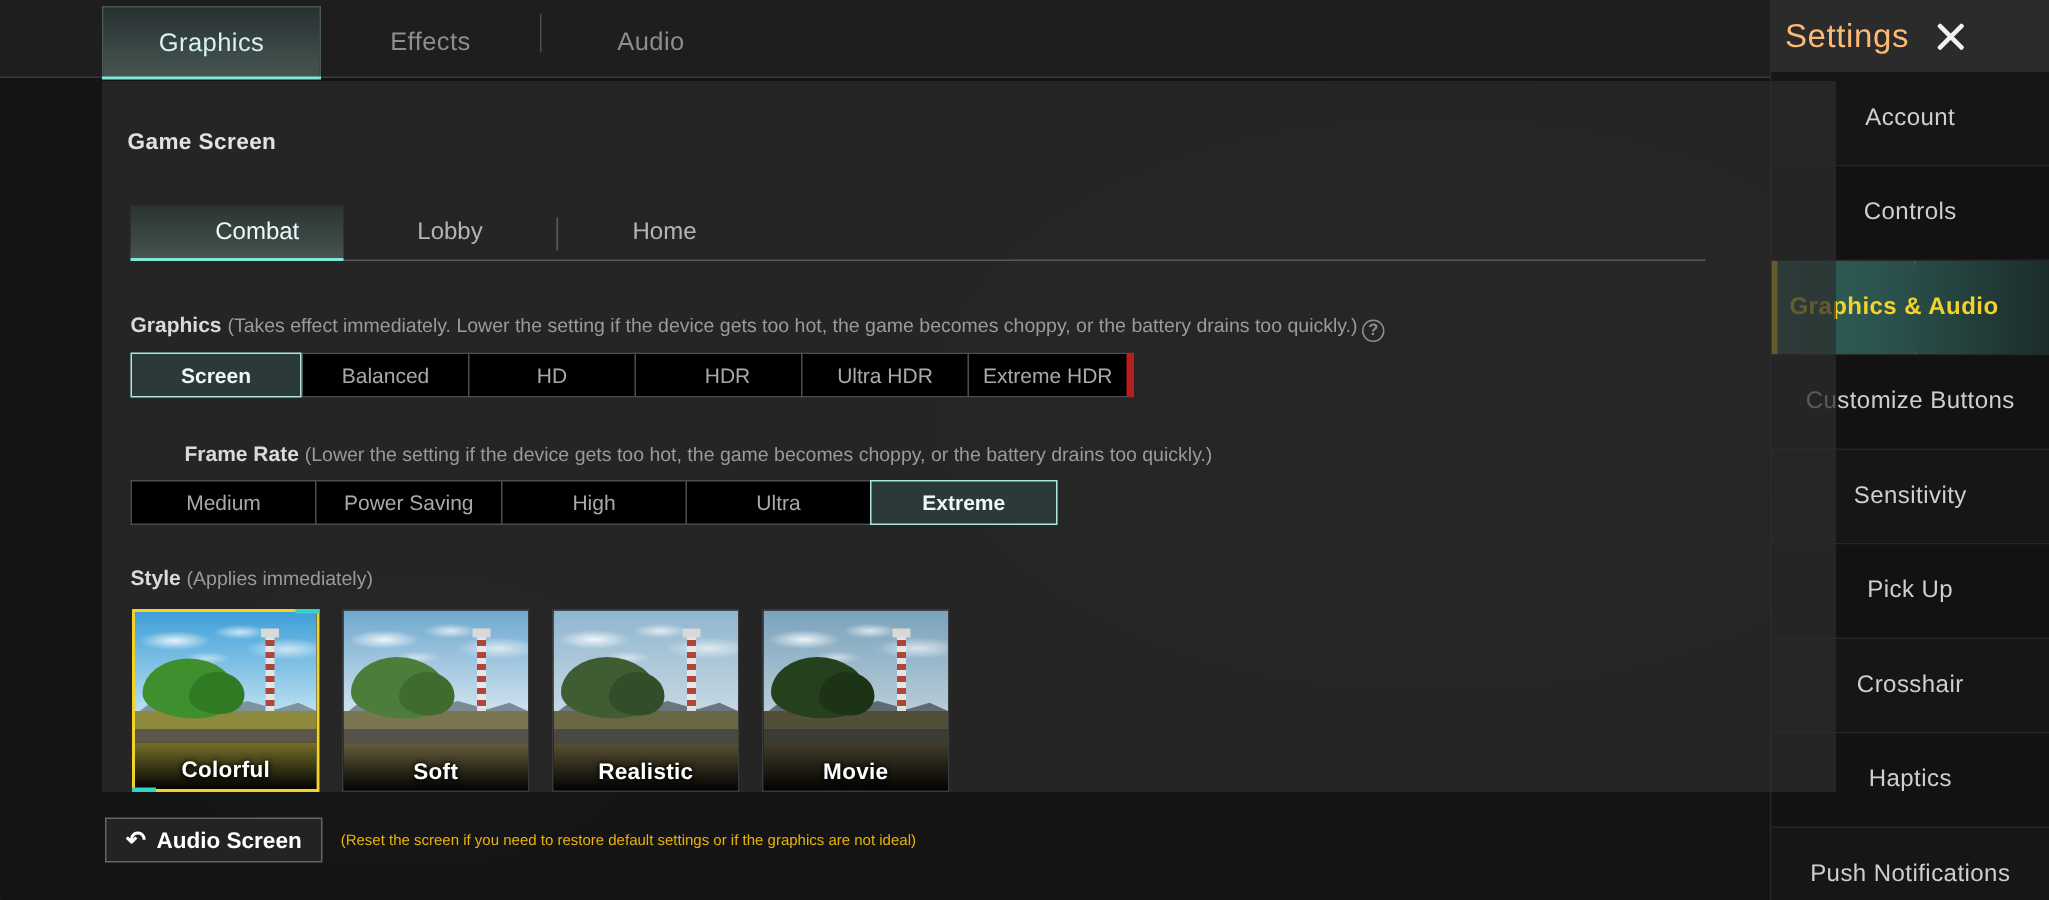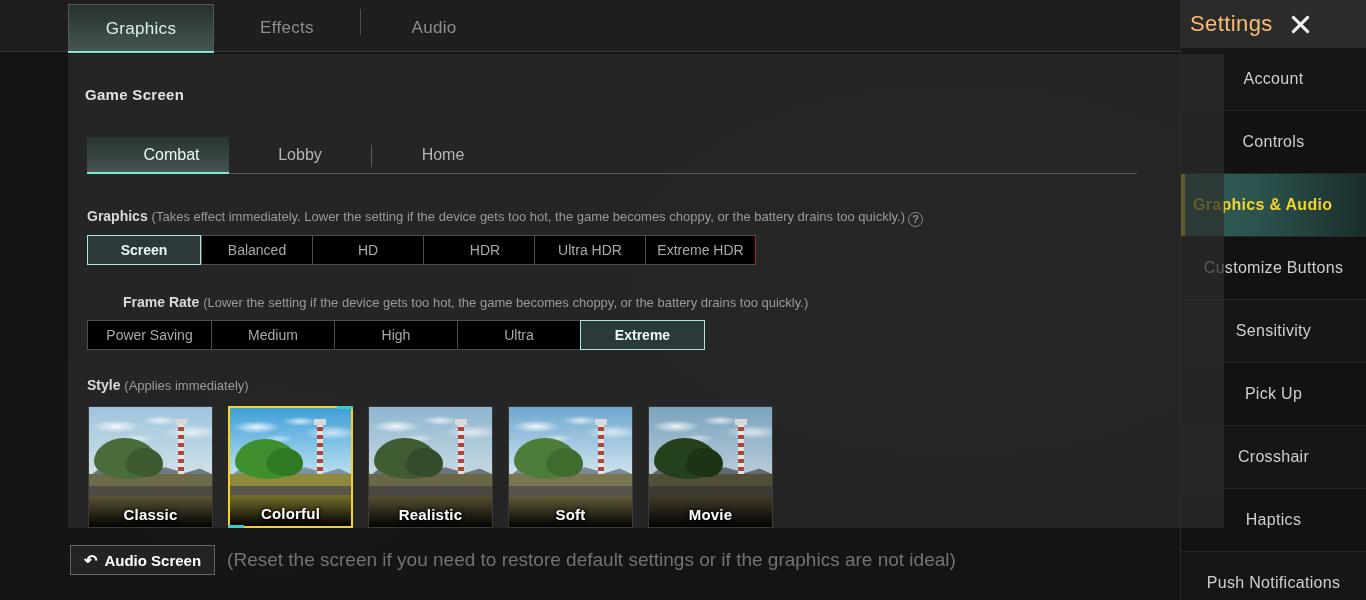--- a/index.html
+++ b/index.html
@@ -146,21 +146,21 @@
   }
 
   
   .segrow { position: absolute; display: flex; height: 30px; }
   .seg {
     height: 30px; display: flex; align-items: center; justify-content: center;
     font-size: 14px; color: #a9a9a9;
     background: #000000;
     border: 1px solid #4d4d4d; border-right: none;
   }
-  .seg:last-child { border-right: 1px solid #b91c1c; }
+  .seg:last-child { border-right: 5px solid #b91c1c; }
   .seg.sel {
     color: #eafaf7; font-weight: bold;
     background: #2b3a38;
     border: 1px solid #a9e8e0; border-right: 1px solid #a9e8e0;
     z-index: 2;
   }
 
   
   .styles { position: absolute; left: 20px; top: 352px; display: flex; gap: 15px; }
   .style-card { width: 125px; height: 122px; position: relative; background: #0d0d0d; border: 1px solid #3a3a3a; }
@@ -213,21 +213,21 @@
   }
 
   
   .reset-row { position: absolute; left: 70px; top: 545px; display: flex; align-items: center; gap: 12px; }
   .reset-btn {
     height: 30px; padding: 0 13px; display: flex; align-items: center; gap: 7px;
     background: #232323; border: 1px solid #646464;
     font-size: 15px; font-weight: bold; color: #ffffff;
   }
   .reset-icon { font-size: 16px; color: #ffffff; transform: scaleX(-1); display: inline-block; }
-  .reset-hint { font-size: 19px; color: #737373; }
+  .reset-hint { font-size: 10px; color: #eab308; }
 </style>
 </head>
 <body>
 
 <div id="root">
   <div class="bg-texture"></div>
 
   <div class="topbar">
     <div class="top-tabs" id="topTabs">
         <div class="top-tab active">Graphics</div>
@@ -296,89 +296,75 @@
         <div class="seg" style="width: 111px; padding-left: 12px;">HDR</div>
         <div class="seg" style="width: 111px;">Ultra HDR</div>
         <div class="seg" style="width: 111px;">Extreme HDR</div>
       </div>
 
     <div class="sec-label" style="left:19px; top:240px;padding-left:36px;">
       <span>Frame Rate</span>
       <span class="hint">(Lower the setting if the device gets too hot, the game becomes choppy, or the battery drains too quickly.)</span>
     </div>
     <div class="segrow" id="frameRow" style="left:19px; top:266px;">
+        <div class="seg" style="width: 123px;">Medium</div>
         <div class="seg" style="width: 124px;">Power Saving</div>
-        <div class="seg" style="width: 123px;">Medium</div>
         <div class="seg" style="width: 123px;">High</div>
         <div class="seg" style="width: 123px;">Ultra</div>
         <div class="seg sel" style="width: 125px;">Extreme</div>
       </div>
 
     <div class="sec-label" style="left:19px; top:323px;">
       <span>Style</span>
       <span class="hint">(Applies immediately)</span>
     </div>
     <div class="styles" id="styleRow">
-        <div class="style-card">
-          <div class="thumb">
-            <div class="sky" style="background: linear-gradient(rgb(159, 196, 220) 0%, rgb(207, 224, 232) 100%);"></div>
-            <div class="clouds"></div>
-            <div class="mountains" style="background: rgb(110, 123, 132);"></div>
-            <div class="tower"></div>
-            <div class="ground-far" style="background: rgb(109, 106, 74);"></div>
-            <div class="road" style="background: rgb(77, 75, 68);"></div>
-            <div class="ground-near" style="background: linear-gradient(rgb(91, 84, 52) 0%, rgba(0, 0, 0, 0.85) 100%);"></div>
-            <div class="treeblob" style="background: rgb(74, 107, 58);"></div>
-            <div class="treeblob2" style="background: rgb(61, 90, 48);"></div>
-          </div>
-          <div class="thumb-label">Classic</div>
-        </div>
         <div class="style-card sel">
           <div class="thumb">
             <div class="sky" style="background: linear-gradient(rgb(63, 159, 216) 0%, rgb(185, 223, 240) 100%);"></div>
             <div class="clouds"></div>
             <div class="mountains" style="background: rgb(125, 147, 160);"></div>
             <div class="tower"></div>
             <div class="ground-far" style="background: rgb(141, 138, 62);"></div>
             <div class="road" style="background: rgb(90, 86, 75);"></div>
             <div class="ground-near" style="background: linear-gradient(rgb(119, 112, 44) 0%, rgba(0, 0, 0, 0.85) 100%);"></div>
             <div class="treeblob" style="background: rgb(63, 143, 46);"></div>
             <div class="treeblob2" style="background: rgb(47, 122, 34);"></div>
           </div>
           <div class="corner-tl"></div>
           <div class="corner-br"></div>
           <div class="thumb-label">Colorful</div>
         </div>
         <div class="style-card">
           <div class="thumb">
+            <div class="sky" style="background: linear-gradient(rgb(111, 168, 207) 0%, rgb(207, 226, 238) 100%);"></div>
+            <div class="clouds"></div>
+            <div class="mountains" style="background: rgb(123, 139, 150);"></div>
+            <div class="tower"></div>
+            <div class="ground-far" style="background: rgb(122, 118, 82);"></div>
+            <div class="road" style="background: rgb(86, 83, 75);"></div>
+            <div class="ground-near" style="background: linear-gradient(rgb(99, 92, 58) 0%, rgba(0, 0, 0, 0.85) 100%);"></div>
+            <div class="treeblob" style="background: rgb(77, 125, 58);"></div>
+            <div class="treeblob2" style="background: rgb(63, 107, 47);"></div>
+          </div>
+          <div class="thumb-label">Soft</div>
+        </div>
+        <div class="style-card">
+          <div class="thumb">
             <div class="sky" style="background: linear-gradient(rgb(143, 182, 207) 0%, rgb(198, 216, 226) 100%);"></div>
             <div class="clouds"></div>
             <div class="mountains" style="background: rgb(106, 117, 126);"></div>
             <div class="tower"></div>
             <div class="ground-far" style="background: rgb(106, 103, 71);"></div>
             <div class="road" style="background: rgb(74, 72, 66);"></div>
             <div class="ground-near" style="background: linear-gradient(rgb(86, 80, 49) 0%, rgba(0, 0, 0, 0.85) 100%);"></div>
             <div class="treeblob" style="background: rgb(63, 92, 51);"></div>
             <div class="treeblob2" style="background: rgb(51, 76, 41);"></div>
           </div>
           <div class="thumb-label">Realistic</div>
-        </div>
-        <div class="style-card">
-          <div class="thumb">
-            <div class="sky" style="background: linear-gradient(rgb(111, 168, 207) 0%, rgb(207, 226, 238) 100%);"></div>
-            <div class="clouds"></div>
-            <div class="mountains" style="background: rgb(123, 139, 150);"></div>
-            <div class="tower"></div>
-            <div class="ground-far" style="background: rgb(122, 118, 82);"></div>
-            <div class="road" style="background: rgb(86, 83, 75);"></div>
-            <div class="ground-near" style="background: linear-gradient(rgb(99, 92, 58) 0%, rgba(0, 0, 0, 0.85) 100%);"></div>
-            <div class="treeblob" style="background: rgb(77, 125, 58);"></div>
-            <div class="treeblob2" style="background: rgb(63, 107, 47);"></div>
-          </div>
-          <div class="thumb-label">Soft</div>
         </div>
         <div class="style-card">
           <div class="thumb">
             <div class="sky" style="background: linear-gradient(rgb(122, 163, 189) 0%, rgb(184, 204, 216) 100%);"></div>
             <div class="clouds"></div>
             <div class="mountains" style="background: rgb(95, 106, 114);"></div>
             <div class="tower"></div>
             <div class="ground-far" style="background: rgb(81, 79, 56);"></div>
             <div class="road" style="background: rgb(60, 59, 54);"></div>
             <div class="ground-near" style="background: linear-gradient(rgb(65, 60, 40) 0%, rgba(0, 0, 0, 0.85) 100%);"></div>

